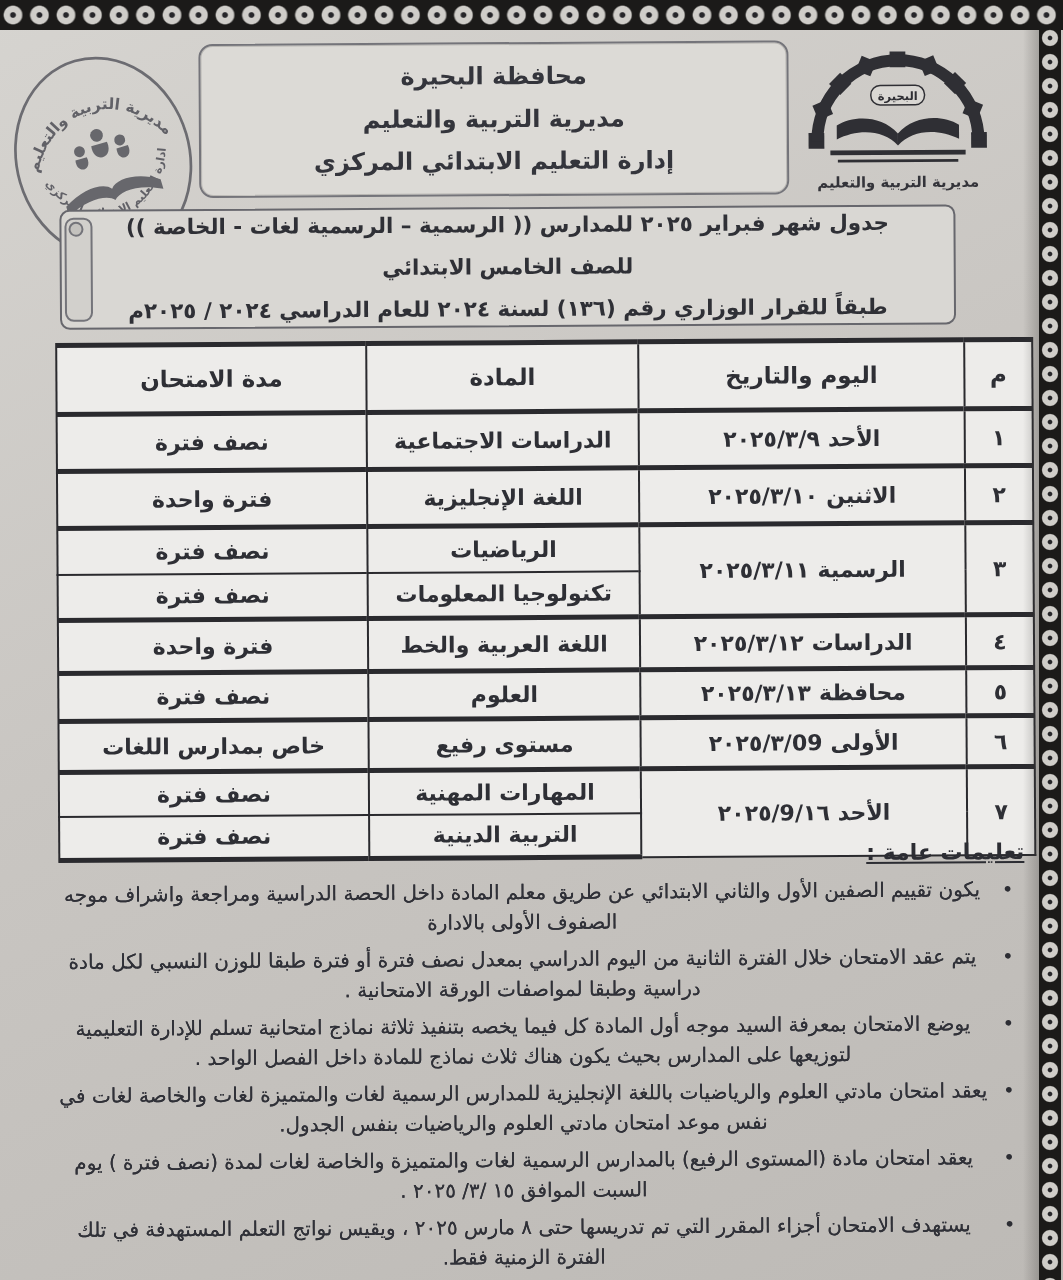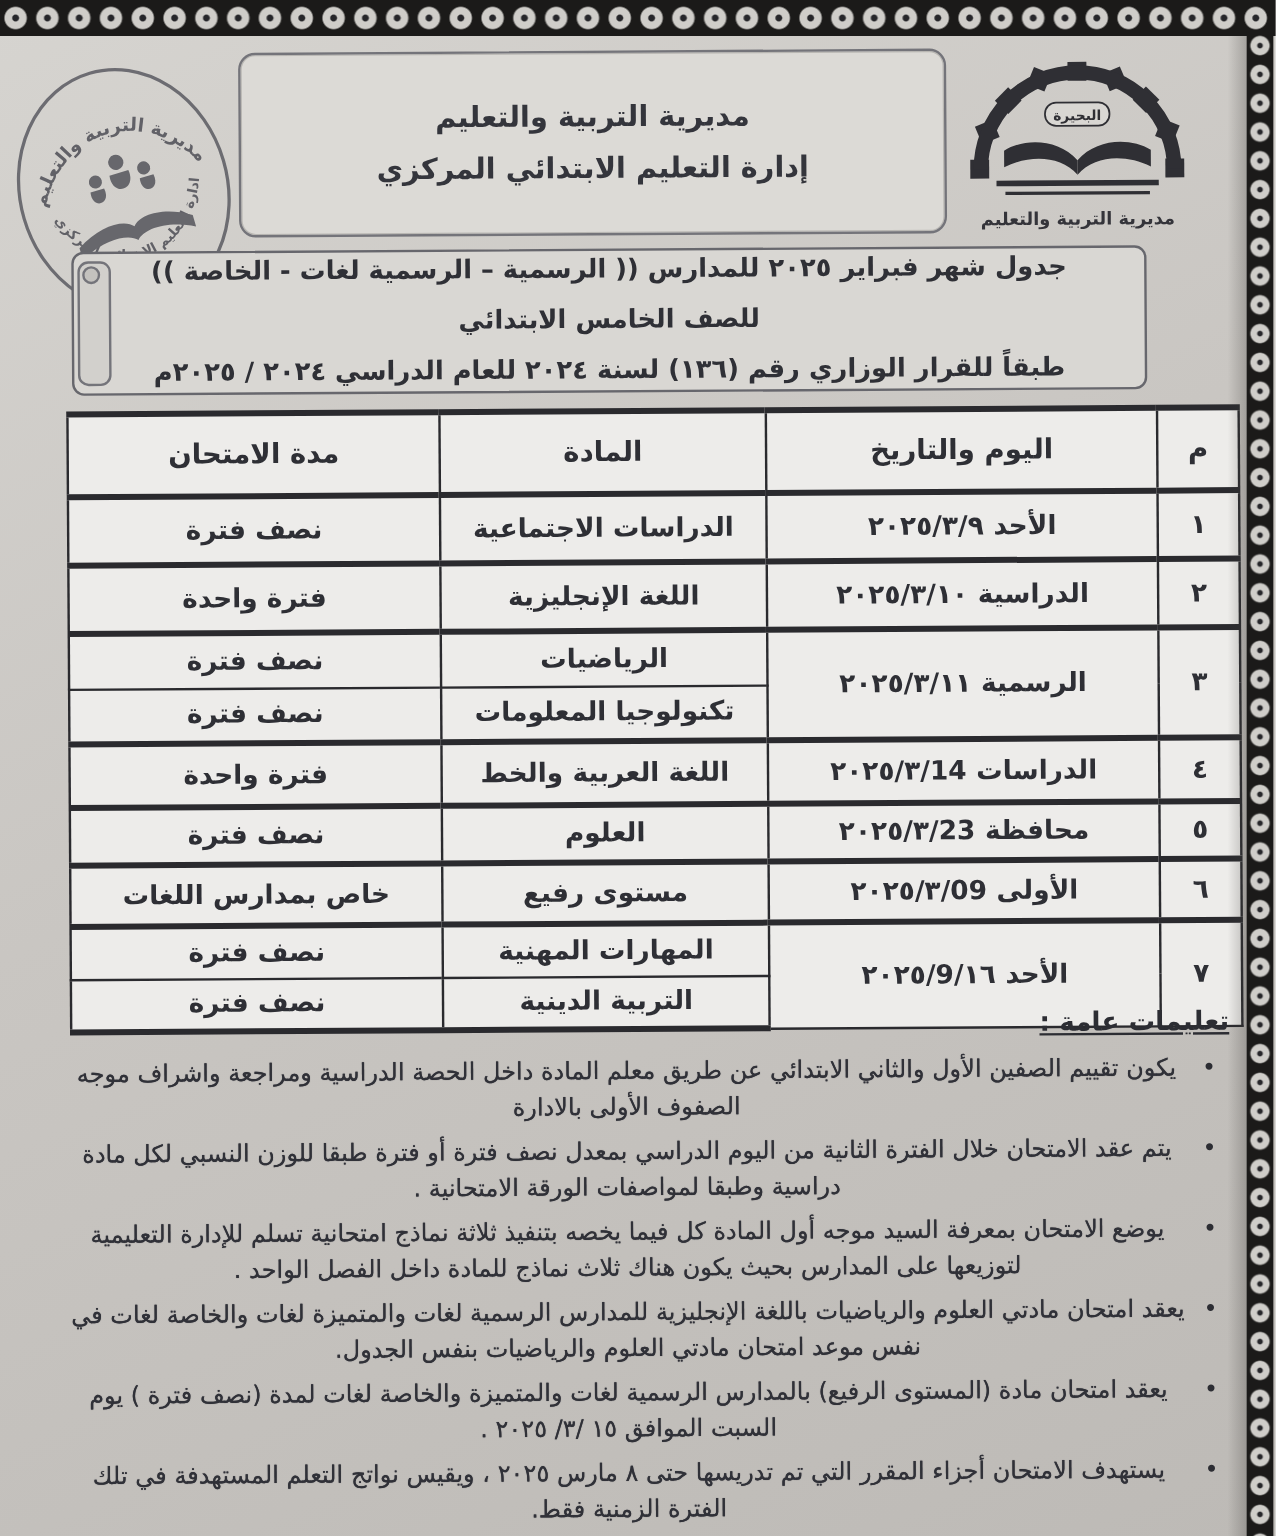--- a/index.html
+++ b/index.html
@@ -108,20 +108,21 @@
       <path d="M70 112 C 67 128, 86 128, 83 112 Z"></path>
       <circle cx="100" cy="92" r="7"></circle>
       <path d="M91 102 C 88 122, 112 122, 109 102 Z"></path>
       <circle cx="123" cy="104" r="6"></circle>
       <path d="M117 112 C 114 128, 133 128, 130 112 Z"></path>
       <path d="M46 158 C 70 143, 93 144, 100 153 C 107 144, 130 143, 154 158 L 154 169 C 129 156, 107 158, 100 166 C 93 158, 71 156, 46 169 Z"></path>
     </g>
   </svg>
 
   <div class="office-box">
+    <div>محافظة البحيرة</div>
     <div>مديرية التربية والتعليم</div>
     <div>إدارة التعليم الابتدائي المركزي</div>
   </div>
 
   <svg class="emblem" viewBox="0 0 200 190">
     <g fill="#2f2f34">
       <rect x="179" y="111" width="17" height="17" transform="rotate(0 188 120)"></rect>
       <rect x="172.5" y="77.5" width="17" height="17" transform="rotate(22.5 181 86)"></rect>
       <rect x="153.5" y="49.5" width="17" height="17" transform="rotate(45 162 58)"></rect>
       <rect x="125.5" y="30.5" width="17" height="17" transform="rotate(67.5 134 39)"></rect>
@@ -166,43 +167,43 @@
     </thead>
     <tbody>
         <tr class="row-start" style="height: 57px;">
           <td rowspan="1">١</td>
           <td rowspan="1" class="day-date-cell"><span>الأحد</span><span class="date">٢٠٢٥/٣/٩</span></td>
           <td>الدراسات الاجتماعية</td>
           <td>نصف فترة</td>
         </tr>
         <tr class="row-start" style="height: 57px;">
           <td rowspan="1">٢</td>
-          <td rowspan="1" class="day-date-cell"><span>الدراسية</span><span class="date">٢٠٢٥/٣/١٠</span></td>
+          <td rowspan="1" class="day-date-cell"><span>الاثنين</span><span class="date">٢٠٢٥/٣/١٠</span></td>
           <td>اللغة الإنجليزية</td>
           <td>فترة واحدة</td>
         </tr>
         <tr class="row-start" style="height: 46px;">
           <td rowspan="2">٣</td>
           <td rowspan="2" class="day-date-cell"><span>الرسمية</span><span class="date">٢٠٢٥/٣/١١</span></td>
           <td>الرياضيات</td>
           <td>نصف فترة</td>
         </tr>
         <tr class="sub-row" style="height: 46px;">
           <td>تكنولوجيا المعلومات</td>
           <td>نصف فترة</td>
         </tr>
         <tr class="row-start" style="height: 53px;">
           <td rowspan="1">٤</td>
-          <td rowspan="1" class="day-date-cell"><span>الدراسات</span><span class="date">٢٠٢٥/٣/14</span></td>
+          <td rowspan="1" class="day-date-cell"><span>الدراسات</span><span class="date">٢٠٢٥/٣/١٢</span></td>
           <td>اللغة العربية والخط</td>
           <td>فترة واحدة</td>
         </tr>
         <tr class="row-start" style="height: 48px;">
           <td rowspan="1">٥</td>
-          <td rowspan="1" class="day-date-cell"><span>محافظة</span><span class="date">٢٠٢٥/٣/23</span></td>
+          <td rowspan="1" class="day-date-cell"><span>محافظة</span><span class="date">٢٠٢٥/٣/١٣</span></td>
           <td>العلوم</td>
           <td>نصف فترة</td>
         </tr>
         <tr class="row-start" style="height: 51px;">
           <td rowspan="1">٦</td>
           <td rowspan="1" class="day-date-cell"><span>الأولى</span><span class="date">٢٠٢٥/٣/09</span></td>
           <td>مستوى رفيع</td>
           <td>خاص بمدارس اللغات</td>
         </tr>
         <tr class="row-start" style="height: 44px;">

